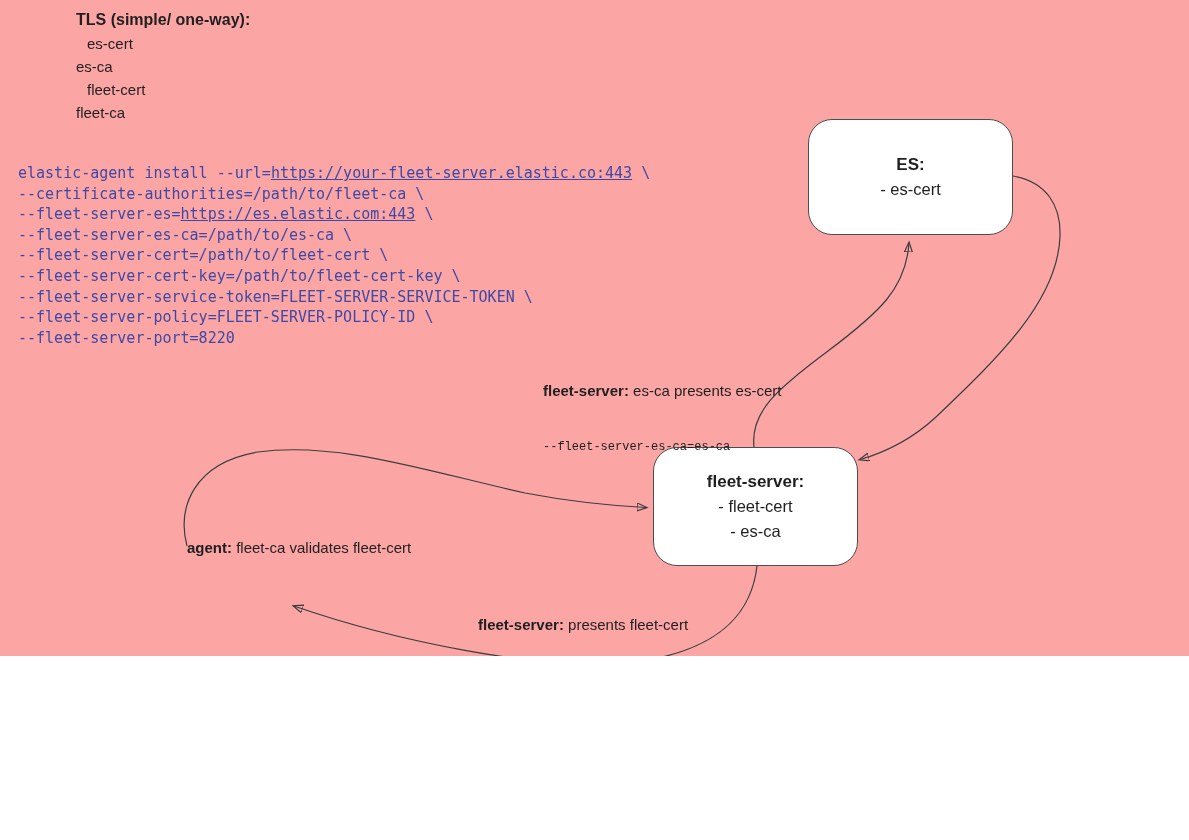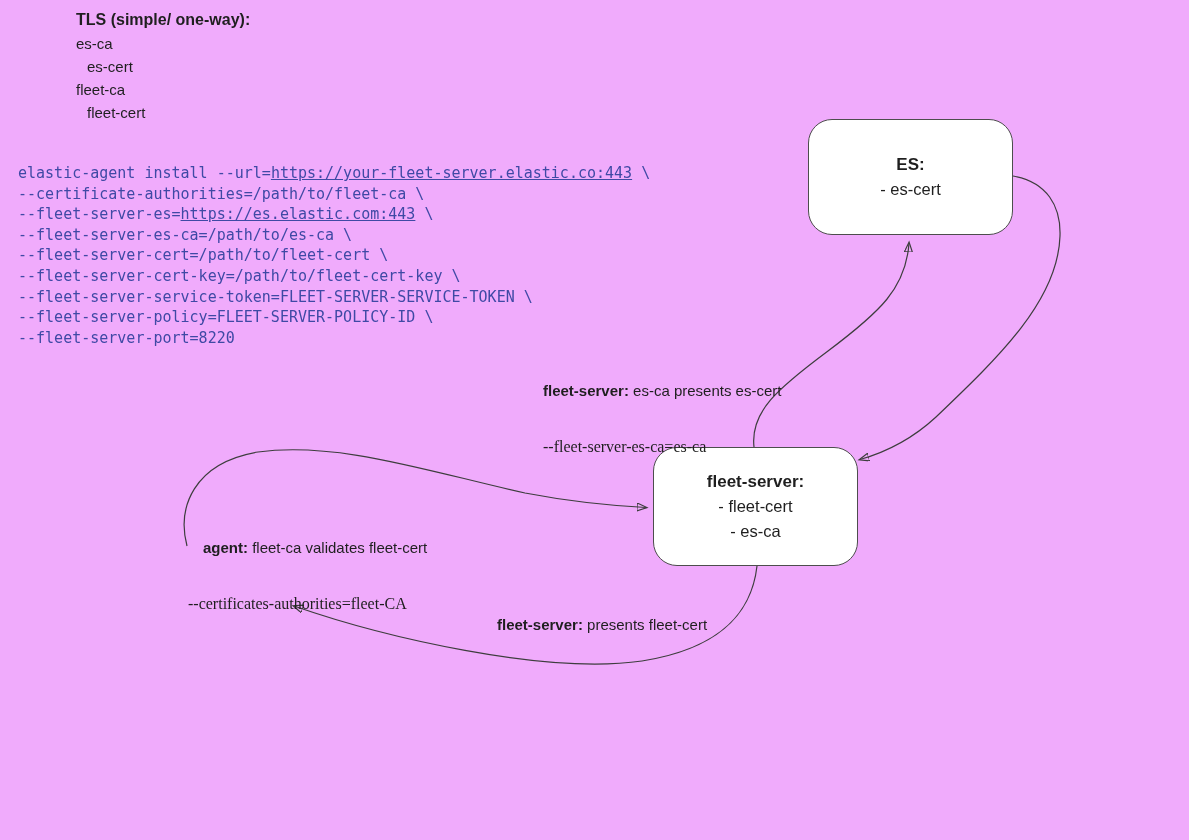--- a/index.html
+++ b/index.html
@@ -5,22 +5,22 @@
   html, body {
     margin: 0;
     padding: 0;
     background: #ffffff;
     font-family: "Liberation Sans", "DejaVu Sans", sans-serif;
     color: #1f1f1f;
   }
   .canvas {
     position: relative;
     width: 1189px;
-    height: 840px;
-    background: #f0abfc;
+    height: 656px;
+    background: #fca5a5;
     overflow: hidden;
   }
   svg.edges {
     position: absolute;
     left: 0; top: 0;
     width: 1189px;
     height: 840px;
   }
   svg.edges path {
     fill: none;
@@ -80,28 +80,28 @@
   .node-agent       { left:  82px; top: 546px; width: 206px; height: 117px; }
 
   
   .edge-label {
     position: absolute;
     font-size: 15px;
     line-height: 18.5px;
     white-space: pre;
   }
   .edge-label .mono {
-    font-family: Liberation Serif, serif;
-    font-size: 16px;
+    font-family: Liberation Mono, monospace;
+    font-size: 12px;
   }
   .label-es        { left: 1022px; top: 146px; }
   .label-fleet-val { left: 543px;  top: 345px; }
-  .label-agent-val { left: 188px;  top: 502px; }
+  .label-agent-val { left: 172px;  top: 502px; }
   .label-agent-val .sans { padding-left: 15px; }
-  .label-fleet-pres { left: 468px; top: 579px; margin-left: 19px; }
+  .label-fleet-pres { left: 468px; top: 579px; }
   .label-fleet-pres .sans { padding-left: 10px; }
 </style>
 </head>
 <body>
 
 <div class="canvas">
 
   <svg class="edges" viewBox="0 0 1189 840" aria-hidden="true">
     <defs>
       <marker id="arrow" markerUnits="userSpaceOnUse" markerWidth="12" markerHeight="10" refX="9" refY="4" orient="auto">
@@ -109,24 +109,24 @@
       </marker>
     </defs>
     <path d="M 187,546 C 177,508 193,463 258,452 C 338,441 430,472 525,493 C 572,502 618,506 646,507.5" marker-end="url(#arrow)"></path>
     <path d="M 757,566 C 752,610 724,648 642,661 C 545,675 383,637 294,606" marker-end="url(#arrow)"></path>
     <path d="M 754,447 C 750,412 777,389 828,351 C 880,312 906,288 909,243" marker-end="url(#arrow)"></path>
     <path d="M 1013,176 C 1047,182 1061,206 1060,236 C 1058,300 1000,356 936,417 C 909,442 883,453 860,459.5" marker-end="url(#arrow)"></path>
   </svg>
 
   <div class="tls-block">
     <div class="tls-title">TLS (simple/ one-way):</div>
+    <div class="tls-item indent1">es-cert</div>
     <div class="tls-item indent0">es-ca</div>
-    <div class="tls-item indent1">es-cert</div>
+    <div class="tls-item indent1">fleet-cert</div>
     <div class="tls-item indent0">fleet-ca</div>
-    <div class="tls-item indent1">fleet-cert</div>
   </div>
 
   <div class="code-block" id="code-block"><div class="code-line"><span>elastic-agent install --url=</span><span class="u">https://your-fleet-server.elastic.co:443</span><span> \</span></div><div class="code-line"><span>--certificate-authorities=/path/to/fleet-ca \</span></div><div class="code-line"><span>--fleet-server-es=</span><span class="u">https://es.elastic.com:443</span><span> \</span></div><div class="code-line"><span>--fleet-server-es-ca=/path/to/es-ca \</span></div><div class="code-line"><span>--fleet-server-cert=/path/to/fleet-cert \</span></div><div class="code-line"><span>--fleet-server-cert-key=/path/to/fleet-cert-key \</span></div><div class="code-line"><span>--fleet-server-service-token=FLEET-SERVER-SERVICE-TOKEN \</span></div><div class="code-line"><span>--fleet-server-policy=FLEET-SERVER-POLICY-ID \</span></div><div class="code-line"><span>--fleet-server-port=8220</span></div></div>
 
   <div class="node node-es">
     <div class="node-title">ES:</div>
     <div class="node-item">- es-cert</div>
   </div>
 
   <div class="node node-fleet">
@@ -137,20 +137,19 @@
 
 
 
   <div class="edge-label label-fleet-val">
     <div class="sans"><b>fleet-server:</b><span> es-ca presents es-cert</span></div>
     <div class="mono">--fleet-server-es-ca=es-ca</div>
   </div>
 
   <div class="edge-label label-agent-val">
     <div class="sans"><b>agent:</b><span> fleet-ca validates fleet-cert</span></div>
-    <div class="mono">--certificates-authorities=fleet-CA</div>
   </div>
 
   <div class="edge-label label-fleet-pres">
     <div class="sans"><b>fleet-server:</b><span> presents fleet-cert</span></div>
   </div>
 
 </div>
 
 </body></html>

